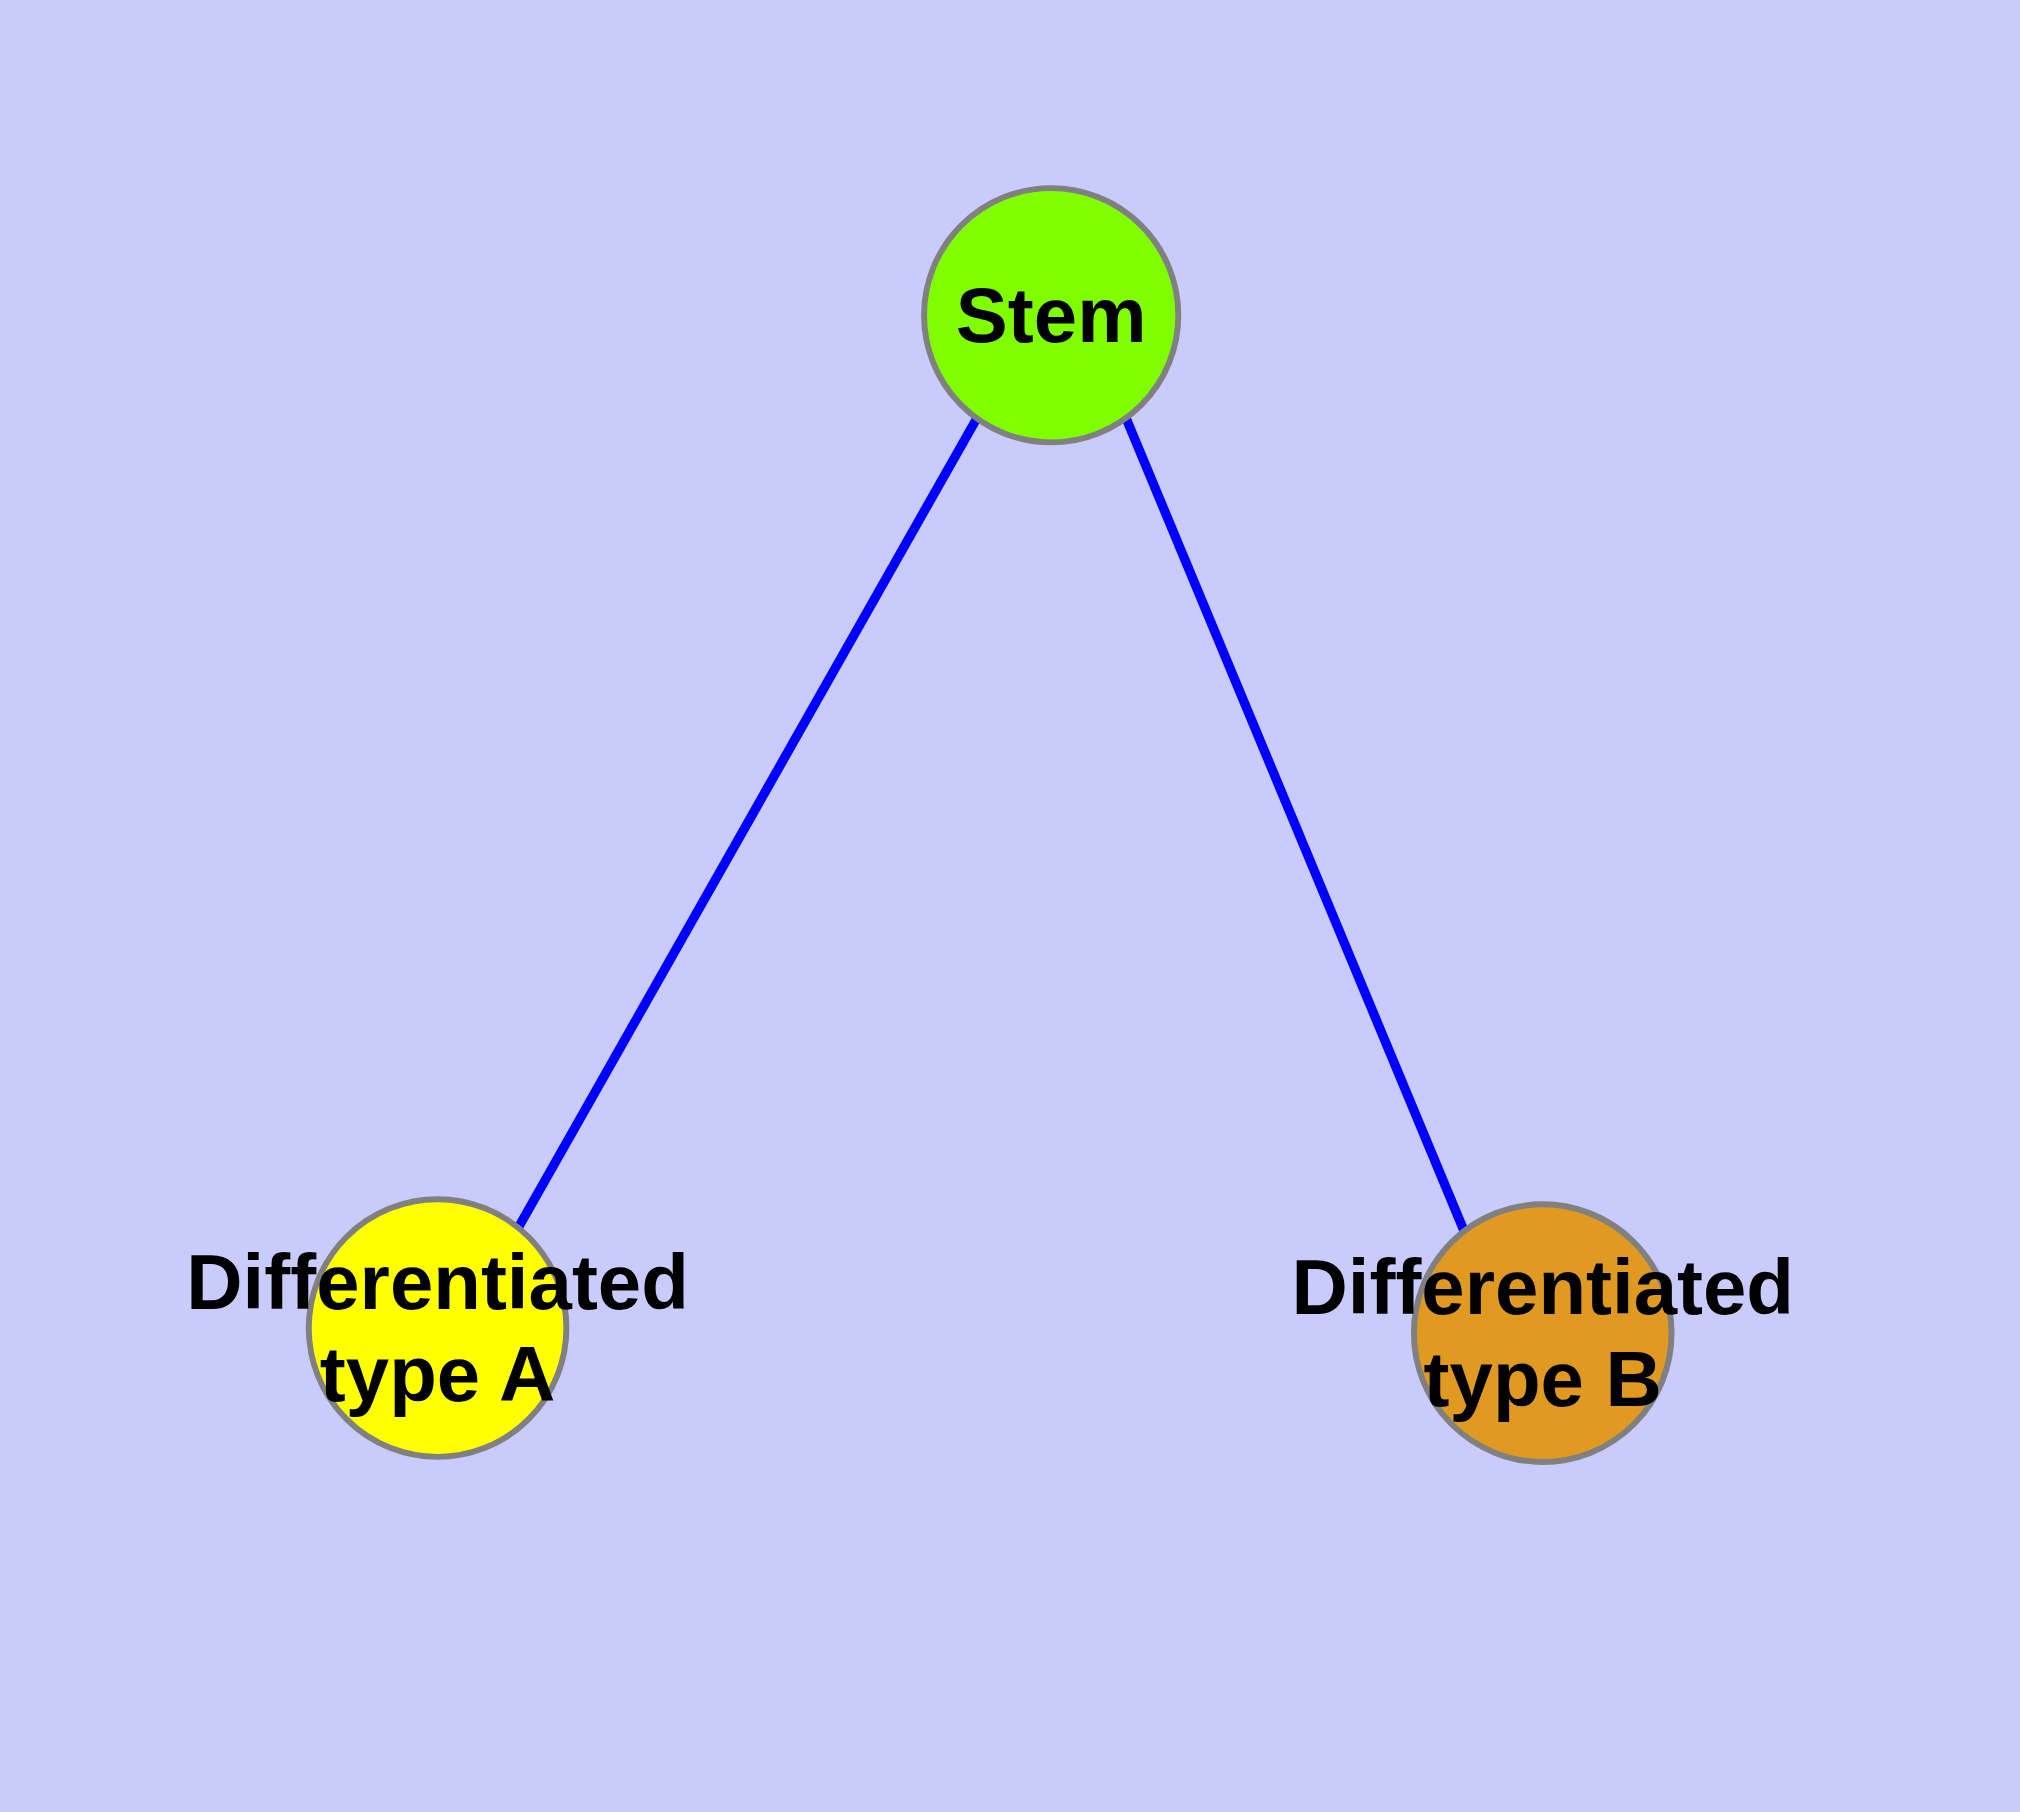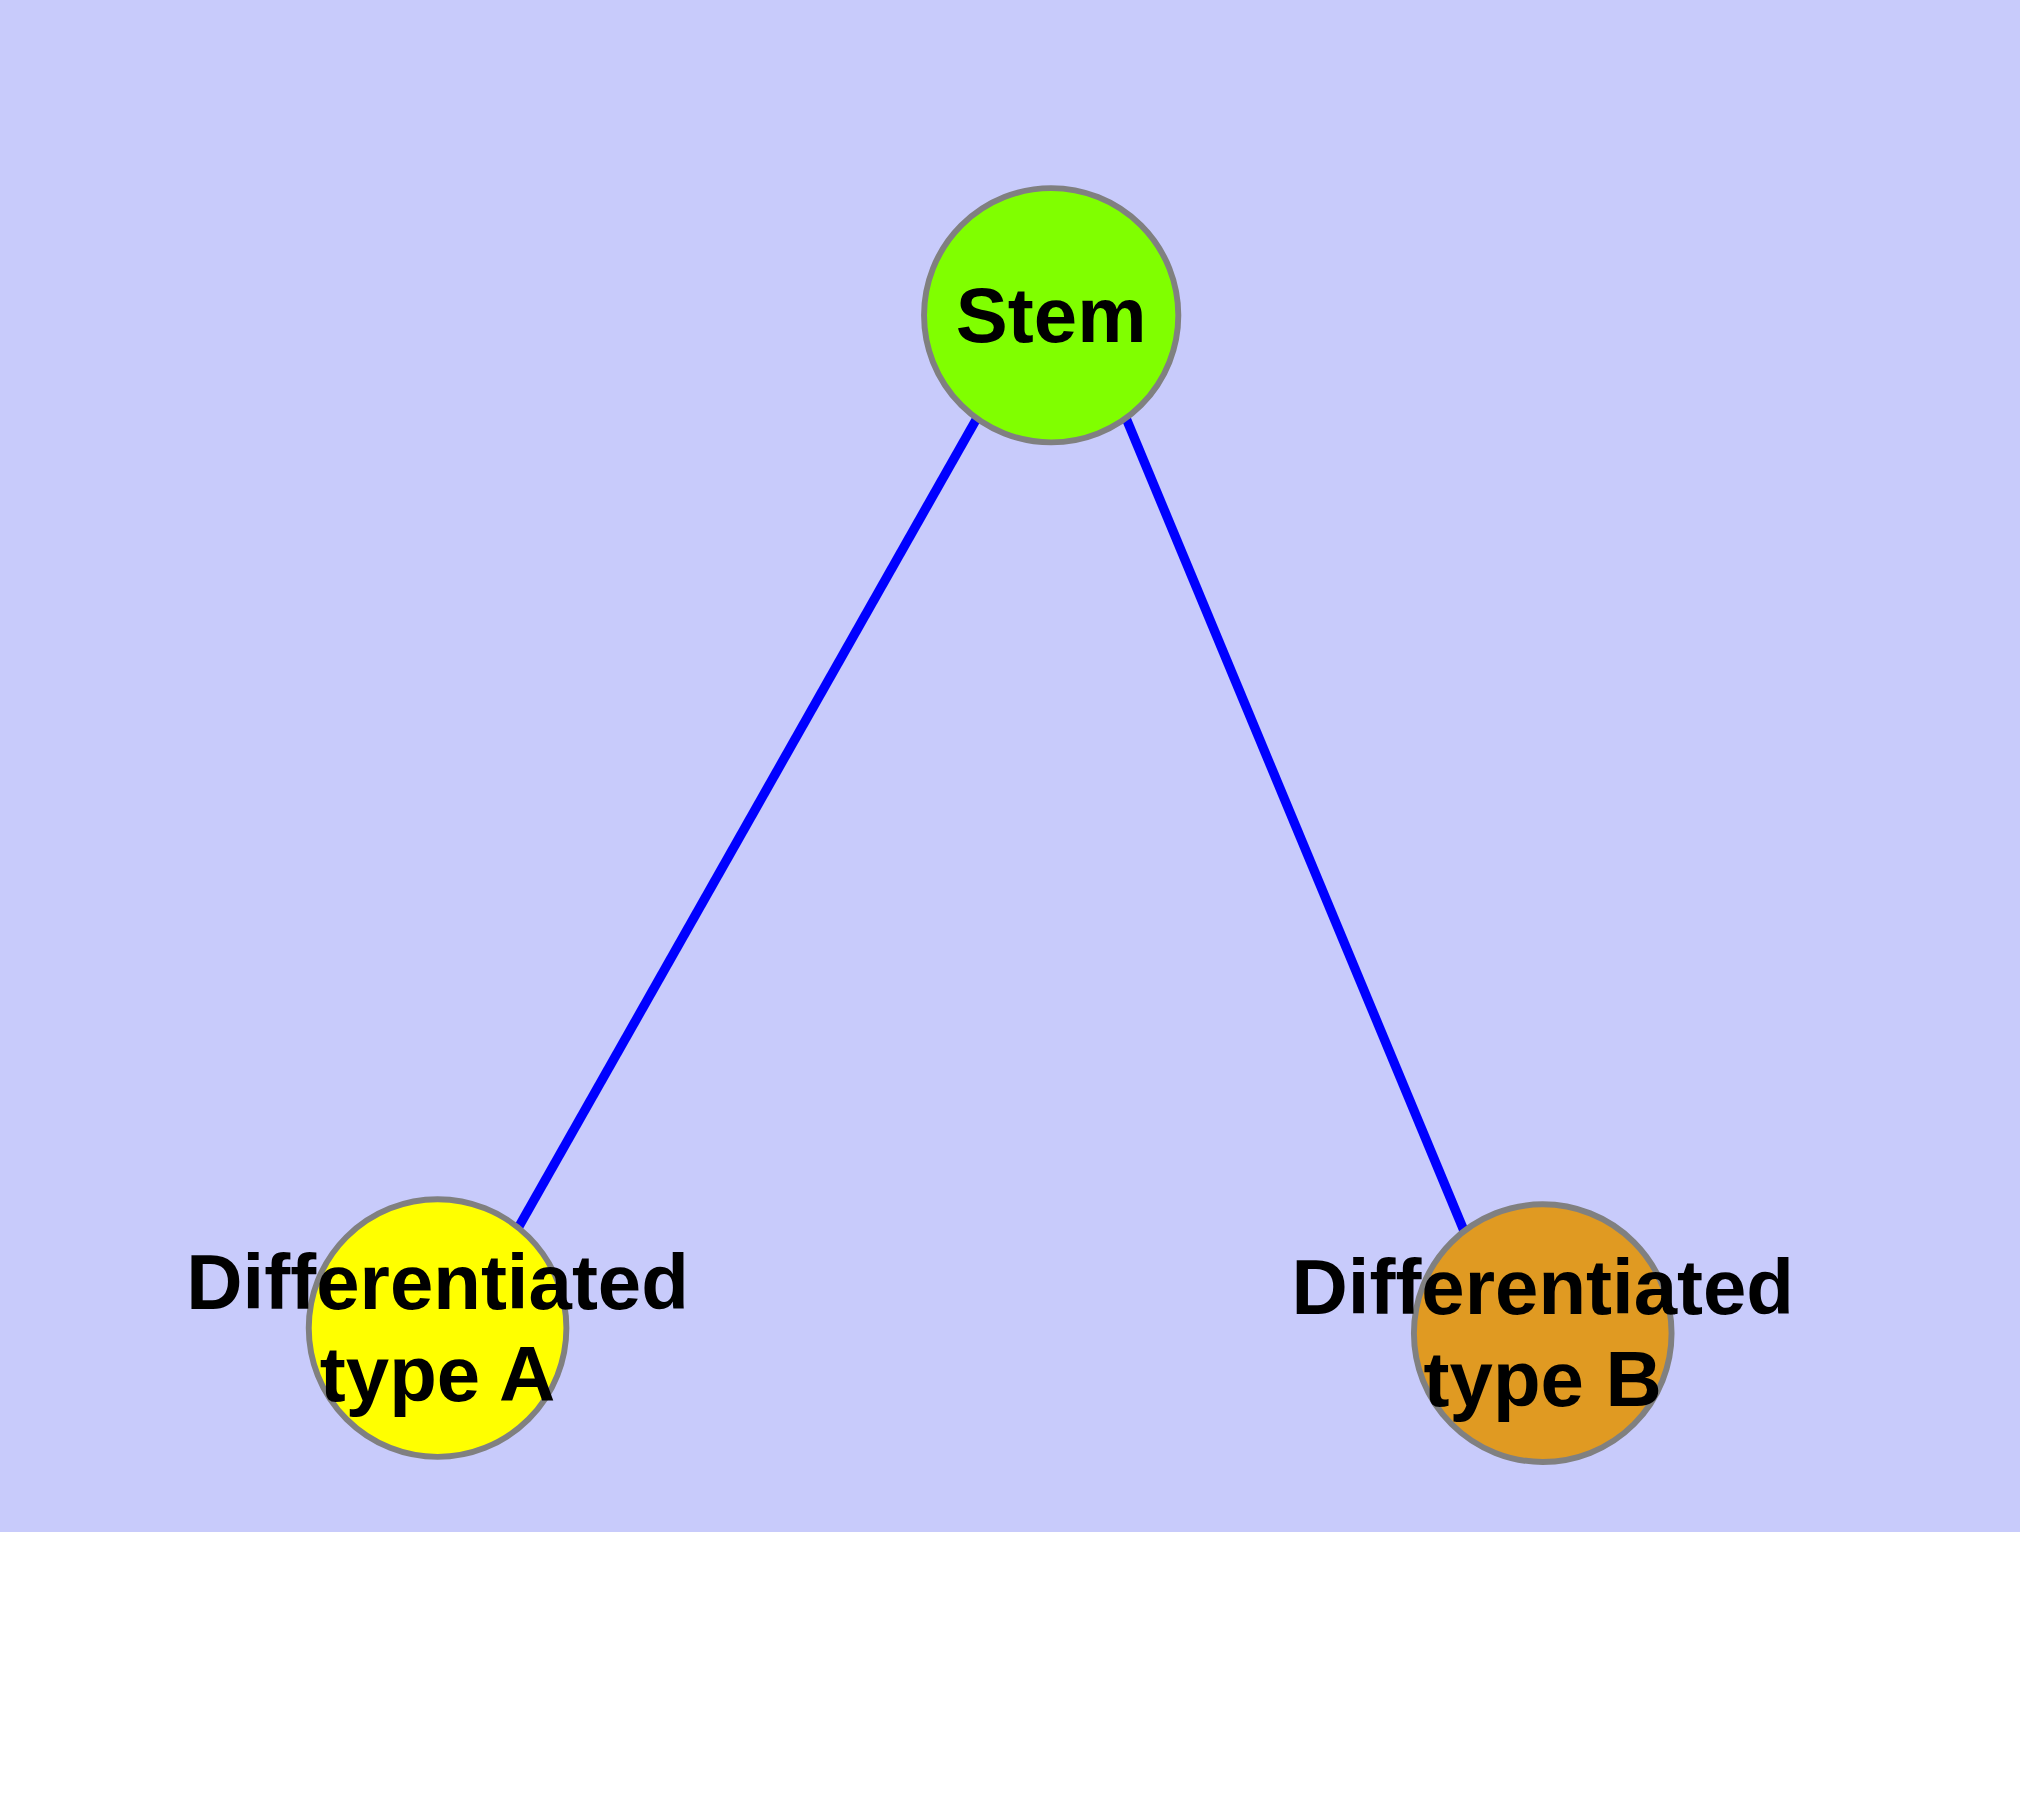--- a/index.html
+++ b/index.html
@@ -4,21 +4,21 @@
 <title>Cell Lineage Graph</title>
 <style>
   html, body {
     margin: 0;
     padding: 0;
     background: #ffffff;
   }
   #canvas {
     position: relative;
     width: 2021px;
-    height: 1532px;
+    height: 1812px;
     overflow: hidden;
     font-family: "Liberation Sans", sans-serif;
   }
   #graph-svg {
     position: absolute;
     top: 0;
     left: 0;
     width: 2021px;
     height: 1812px;
     display: block;

